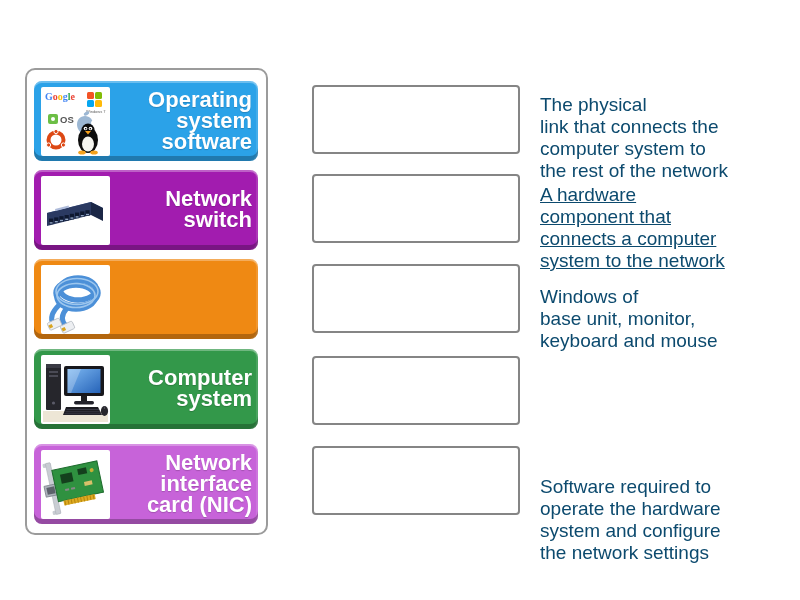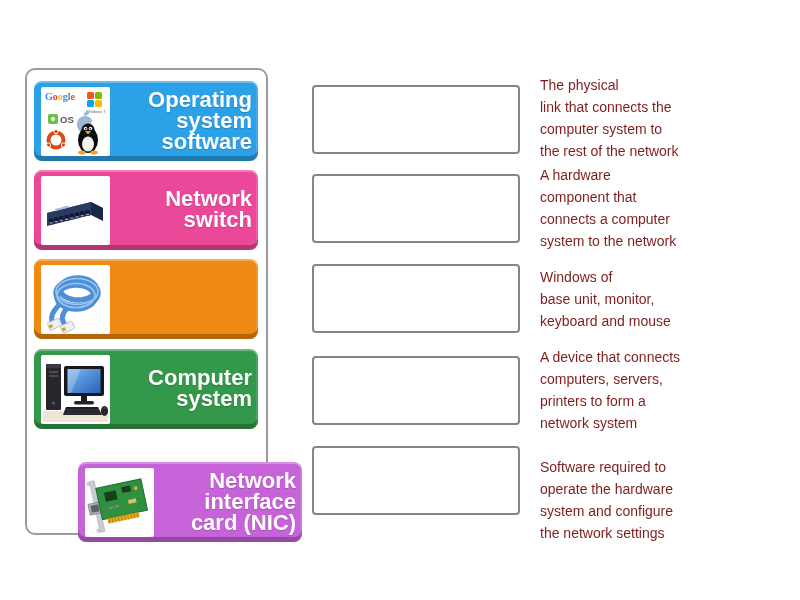--- a/index.html
+++ b/index.html
@@ -29,21 +29,21 @@
     border-radius: 8px;
     display: flex;
     align-items: center;
     box-shadow: inset 0 -5px 0 rgba(0,0,0,0.25), inset 0 2px 0 rgba(255,255,255,0.30), inset -2px 0 0 rgba(255,255,255,0.12);
     cursor: grab;
   }
   .card-1 { top: 81px;  background: #2BA2E8; }
   .card-2 { top: 170px; background: #D9293C; }
   .card-3 { top: 259px; background: #EF8913; }
   .card-4 { top: 349px; background: #33984A; }
-  .card-5 { top: 462px; background: #C763D9; margin-left: 44px; }
+  .card-5 { top: 444px; background: #C763D9; }
 
   .card-img {
     width: 69px; height: 69px;
     margin-left: 7px;
     background: #ffffff;
     border-radius: 2px;
     flex: 0 0 auto;
   }
   .card-img svg { display: block; width: 69px; height: 69px; }
   .card-label {
@@ -72,27 +72,28 @@
   .slot-3 { top: 264px; }
   .slot-4 { top: 356px; }
   .slot-5 { top: 446px; }
 
   
   .definition {
     position: absolute;
     left: 540px;
     width: 252px;
     transform: translateY(-50%);
-    color: #7f1d1d;
-    font-size: 14px;
+    color: #0c4a6e;
+    font-size: 19px;
     line-height: 22px;
     white-space: pre-line;
+    margin-top: 20px;
   }
   .def-1 { top: 118px; }
-  .def-2 { top: 208px; }
+  .def-2 { top: 208px; text-decoration: underline; }
   .def-3 { top: 299px; }
   .def-4 { top: 390px; }
   .def-5 { top: 500px; }
 </style>
 </head>
 <body>
 
 <div class="stage">
 
   <div class="keywords-panel"></div>
@@ -134,21 +135,21 @@
           <circle cx="49.3" cy="41.8" r="0.8" fill="#000000"></circle>
           <polygon points="44,44 50,44 47,47.5" fill="#F6A21D"></polygon>
           <ellipse cx="41" cy="65.5" rx="3.8" ry="2.1" fill="#F6A21D"></ellipse>
           <ellipse cx="53" cy="65.5" rx="3.8" ry="2.1" fill="#F6A21D"></ellipse>
         </g>
       </svg>
     </div>
     <div class="card-label">Operating system software</div>
   </div>
 
-  <div class="keyword-card card-2" style="background-color: #ec4899;">
+  <div class="keyword-card card-2" style="background-color: #a21caf;">
     <div class="card-img">
       <svg viewBox="0 0 69 69">
         <polygon points="6,37 50,26 62,32 18,43" fill="#47629C"></polygon>
         <polygon points="6,37 50,26 50,39 6,50" fill="#2B3A62"></polygon>
         <polygon points="50,26 62,32 62,45 50,39" fill="#1B2746"></polygon>
         <rect x="14" y="33" width="14" height="2" fill="#AEBBDA" transform="rotate(-14 14 33)"></rect>
         <g fill="#0E1830">
           <rect x="8" y="42.6" width="4.2" height="5.6"></rect>
           <rect x="13.2" y="41.4" width="4.2" height="5.6"></rect>
           <rect x="18.4" y="40.2" width="4.2" height="5.6"></rect>
@@ -275,22 +276,18 @@
 link that connects the
 computer system to
 the rest of the network</div>
   <div class="definition def-2">A hardware
 component that
 connects a computer
 system to the network</div>
   <div class="definition def-3">Windows of
 base unit, monitor,
 keyboard and mouse</div>
-  <div class="definition def-4">A device that connects
-computers, servers,
-printers to form a
-network system</div>
   <div class="definition def-5">Software required to
 operate the hardware
 system and configure
 the network settings</div>
 
 </div>
 
 </body></html>

